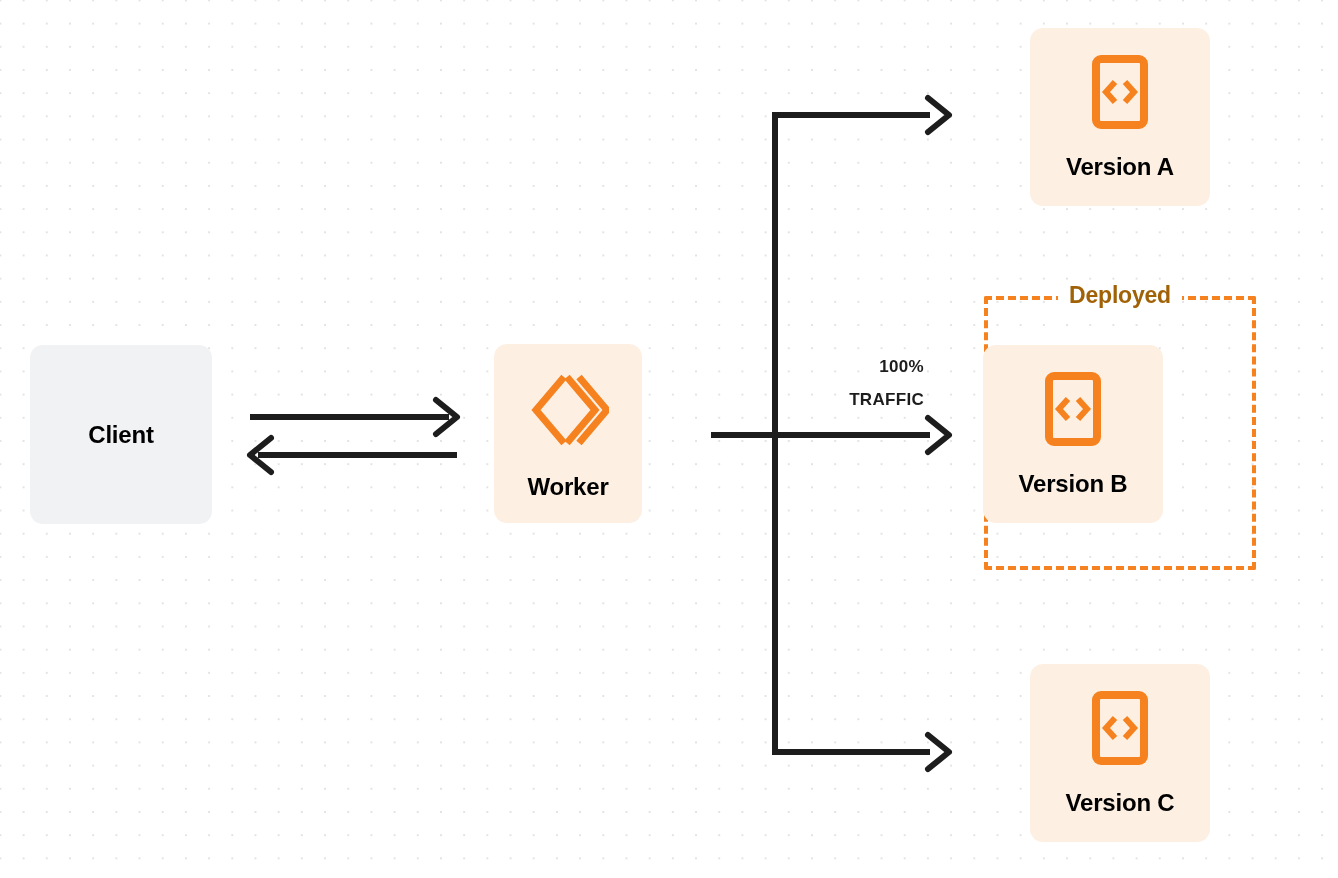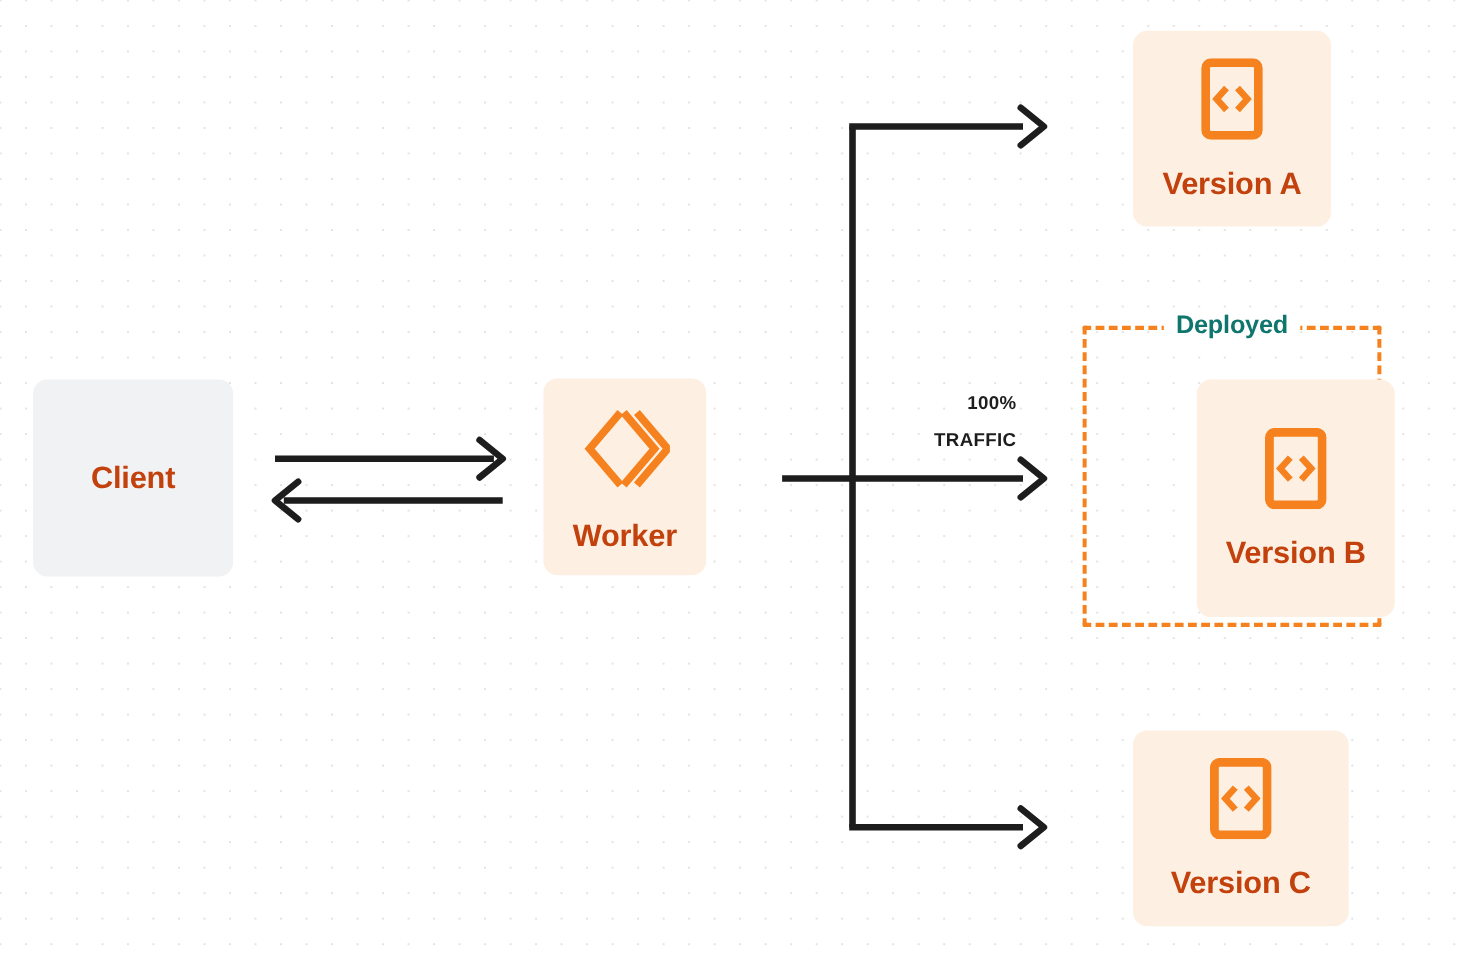--- a/index.html
+++ b/index.html
@@ -45,40 +45,40 @@
     align-items: center;
     justify-content: center;
   }
   .node-client {
     background: #f1f2f4;
   }
   .node-warm {
     background: #fdf0e3;
   }
   .node-label {
-    font-size: 28px;
+    font-size: 24px;
     font-weight: bold;
-    color: #c2410c;
+    color: #000000;
     letter-spacing: -0.2px;
     line-height: 1;
     white-space: nowrap;
   }
   .node-icon {
     display: block;
     line-height: 0;
   }
   .version-icon { margin-bottom: 26px; }
   .worker-icon  { margin-bottom: 24px; }
 
   
   #node-client  { left: 30px;  top: 345px; width: 182px; height: 179px; }
   #node-worker  { left: 494px; top: 344px; width: 148px; height: 179px; }
   #node-version-a { left: 1030px; top: 28px;  width: 180px; height: 178px; }
-  #node-version-b { left: 1088px; top: 345px; width: 180px; height: 216px; }
-  #node-version-c { left: 1030px; top: 664px; width: 196px; height: 178px; }
+  #node-version-b { left: 983px; top: 345px; width: 180px; height: 178px; }
+  #node-version-c { left: 1030px; top: 664px; width: 180px; height: 178px; }
 
   
   #deployed-group {
     position: absolute;
     left: 984px;
     top: 296px;
     width: 272px;
     height: 274px;
     box-sizing: border-box;
     border: 4px dashed #f6821f;
@@ -86,21 +86,21 @@
   }
   #deployed-label {
     position: absolute;
     left: 50%;
     top: -4px;
     transform: translate(-50%, -52%);
     background: #ffffff;
     padding: 0 11px;
     font-size: 23px;
     font-weight: bold;
-    color: #0f766e;
+    color: #a16207;
     letter-spacing: -0.2px;
     white-space: nowrap;
     line-height: 1;
   }
 
   
   #traffic-label {
     position: absolute;
     left: 796px;
     top: 350px;

